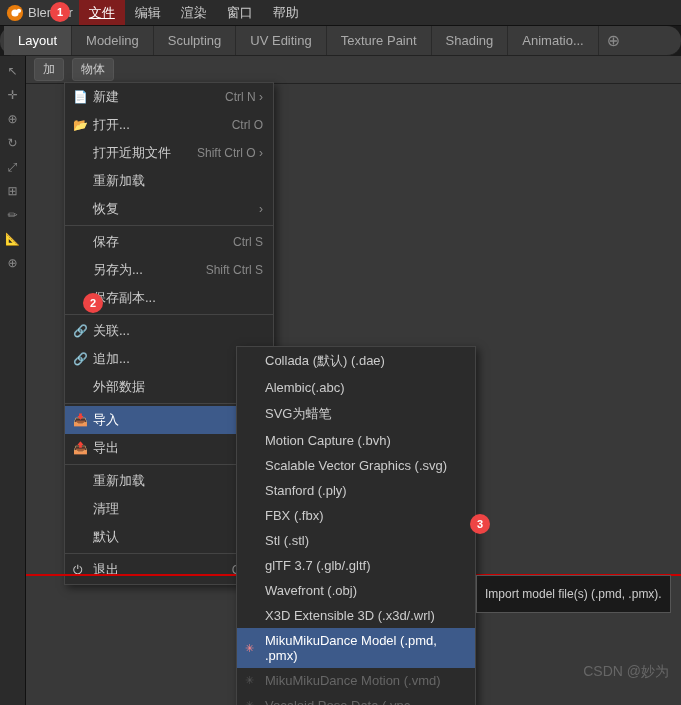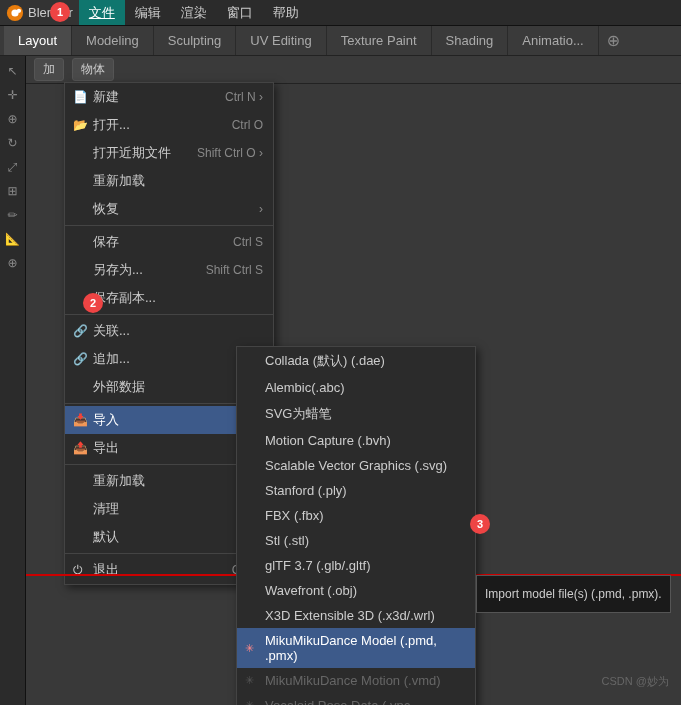--- a/index.html
+++ b/index.html
@@ -47,33 +47,34 @@
       display: flex;
       align-items: center;
       cursor: pointer;
       color: #ccc;
       font-size: 13px;
     }
     .top-menu-item:hover, .top-menu-item.active {
       background: #4a4a4a;
     }
     .top-menu-item.active {
-      background: #0f766e;
+      background: #7f1d1d;
       color: #fff;
       text-decoration: underline;
     }
 
     
     .workspace-tabs {
       display: flex;
       align-items: center;
       height: 30px;
       background: #3a3a3a;
       border-bottom: 1px solid #222;
       padding-left: 4px;
+      border-radius: 14px;
     }
     .ws-tab {
       padding: 0 14px;
       height: 100%;
       display: flex;
       align-items: center;
       cursor: pointer;
       color: #aaa;
       font-size: 13px;
       border-right: 1px solid #2a2a2a;
@@ -240,24 +241,24 @@
       font-weight: bold;
       display: flex;
       align-items: center;
       justify-content: center;
       z-index: 400;
     }
 
     
     .watermark {
       position: absolute;
-      bottom: 16px;
+      bottom: 24px;
       right: 12px;
       color: #666;
-      font-size: 11px;
+      font-size: 14px;
     }
 
     
     .red-bar {
       position: absolute;
       left: 0;
       right: 0;
       height: 2px;
       background: #c00;
       top: 518px;

